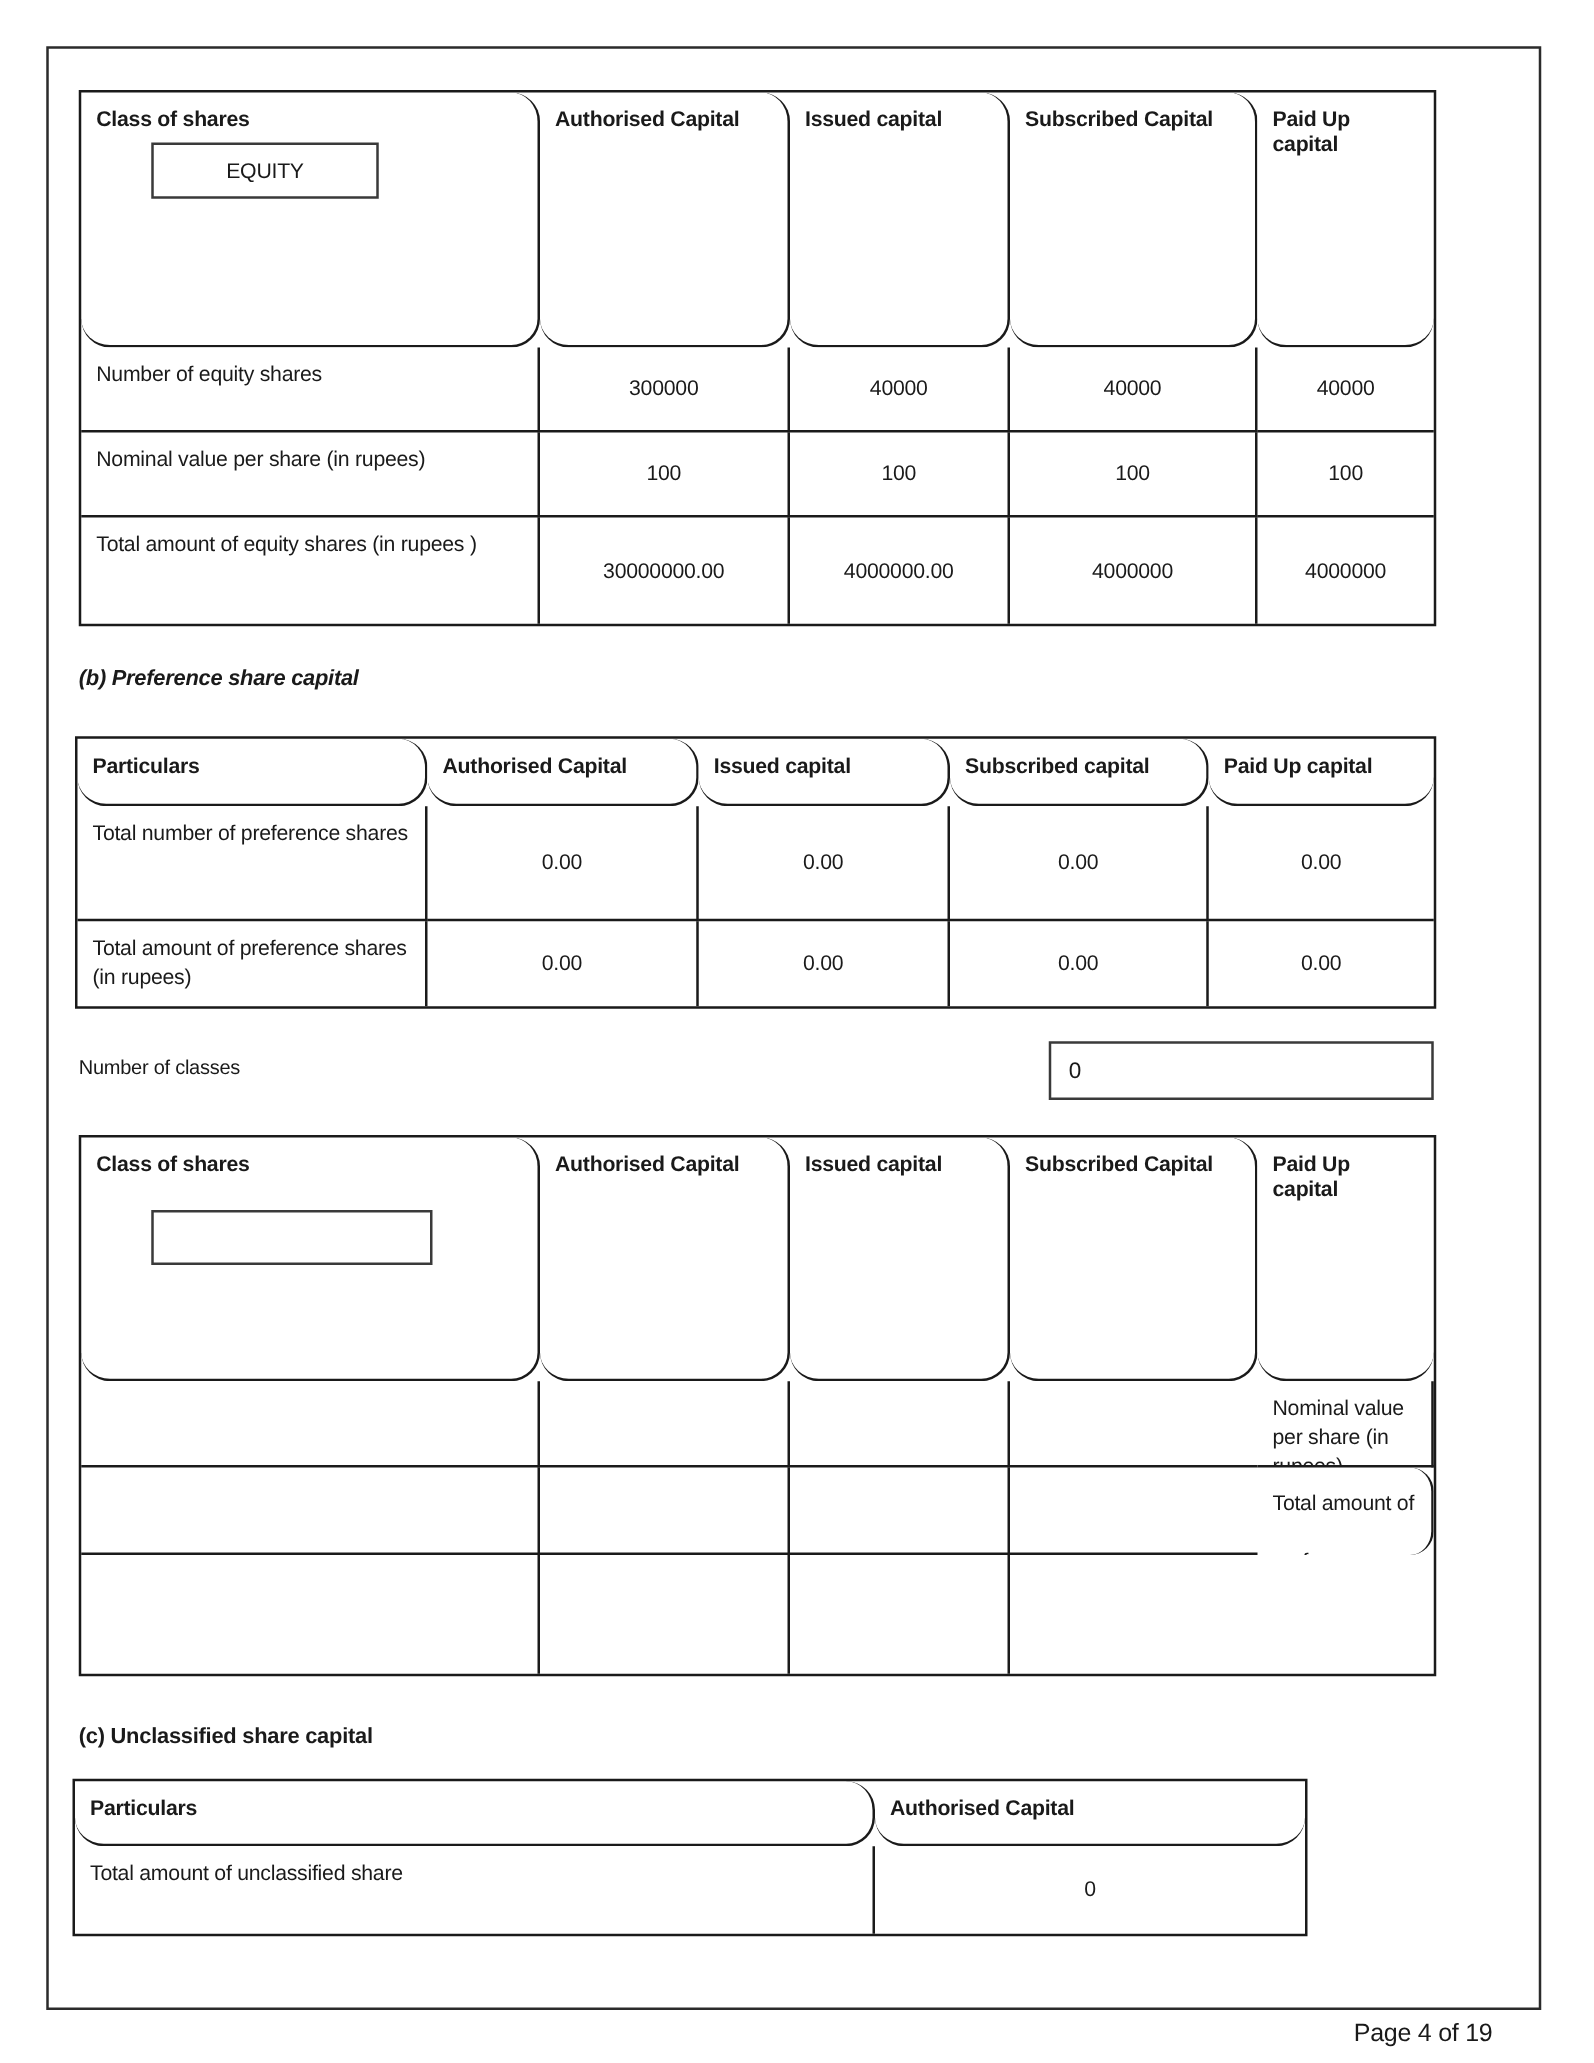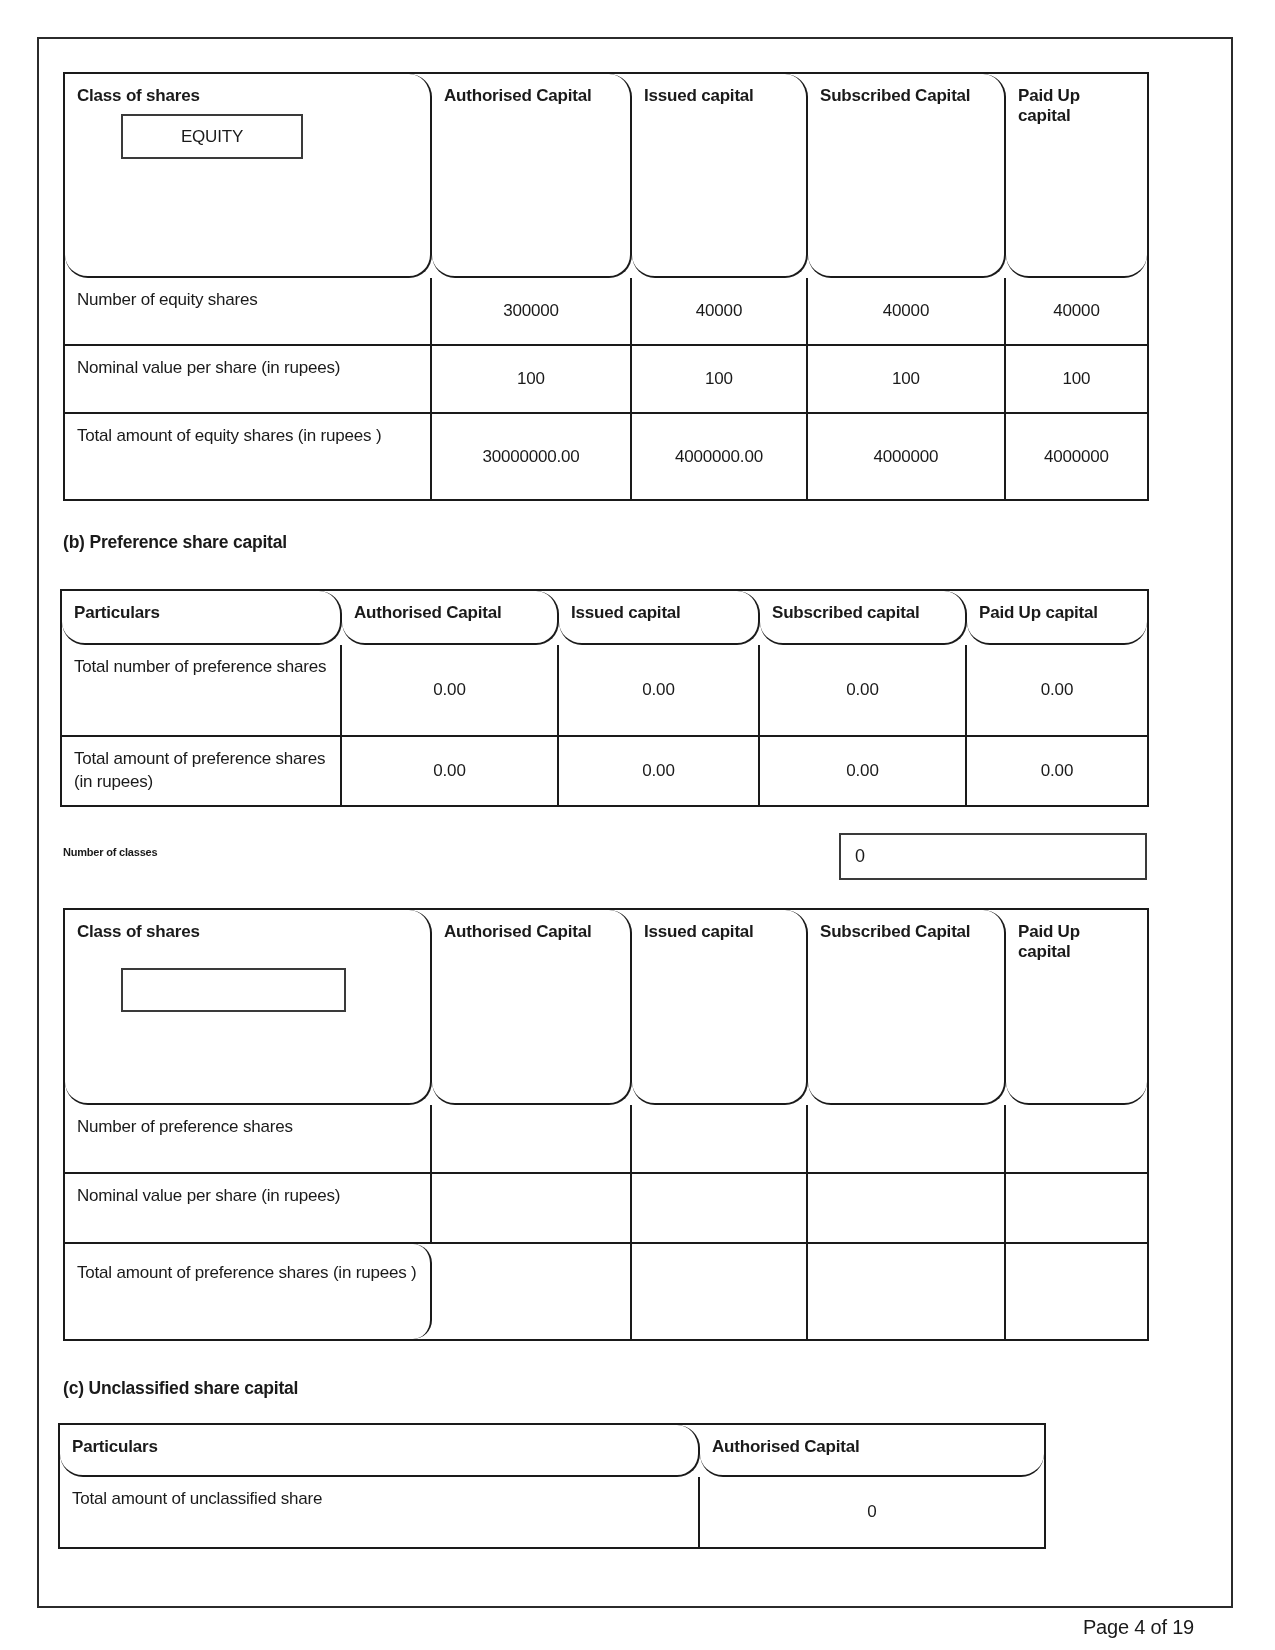--- a/index.html
+++ b/index.html
@@ -43,23 +43,23 @@
   .t1 .fieldbox{width:182px;height:45px;margin:8px 0 0 44px;}
   .t2{left:60px;top:589px;grid-template-columns:280px 217px 201px 207px 180px;grid-template-rows:54px 92px 68px;}
   .t3{left:63px;top:908px;grid-template-columns:367px 200px 176px 198px 141px;grid-template-rows:195px 69px 70px 95px;}
   .t3 .fieldbox{width:225px;height:44px;margin:26px 0 0 44px;}
   .t4{left:58px;top:1423px;grid-template-columns:640px 344px;grid-template-rows:52px 70px;}
   .biglines{line-height:46px;padding-top:6px;border-radius:19px;}
   .sec-heading{
     position:absolute;left:63px;
     font-weight:bold;font-size:17.5px;letter-spacing:-0.2px;
   }
-  .sec-b{top:532px;}
+  .sec-b{top:532px;font-style:italic;}
   .sec-c{top:1378px;}
-  .noc-label{position:absolute;left:63px;top:846px;font-size:11px;letter-spacing:-0.2px;font-weight:bold;}
+  .noc-label{position:absolute;left:63px;top:846px;font-size:16px;letter-spacing:-0.2px;}
   .noc-box{
     position:absolute;left:839px;top:833px;width:308px;height:47px;
     border:2px solid #3a3a3a;box-sizing:border-box;
     display:flex;align-items:center;padding-left:14px;font-size:18px;
   }
   .footer{position:absolute;top:1616px;right:81px;font-size:20px;letter-spacing:-0.2px;}
 </style>
 </head>
 <body>
 
@@ -129,21 +129,20 @@
       <span>Class of shares</span>
       <div class="fieldbox">
         <span></span>
       </div>
     </div>
     <div class="cell hdr">Authorised Capital</div>
     <div class="cell hdr">Issued capital</div>
     <div class="cell hdr">Subscribed Capital</div>
     <div class="cell hdr nr">Paid Up capital</div>
 
-    <div class="cell lbl">Number of preference shares</div>
     <div class="cell val"></div>
     <div class="cell val"></div>
     <div class="cell val"></div>
     <div class="cell val nr"></div>
 
     <div class="cell lbl">Nominal value per share (in rupees)</div>
     <div class="cell val"></div>
     <div class="cell val"></div>
     <div class="cell val"></div>
     <div class="cell val nr"></div>

